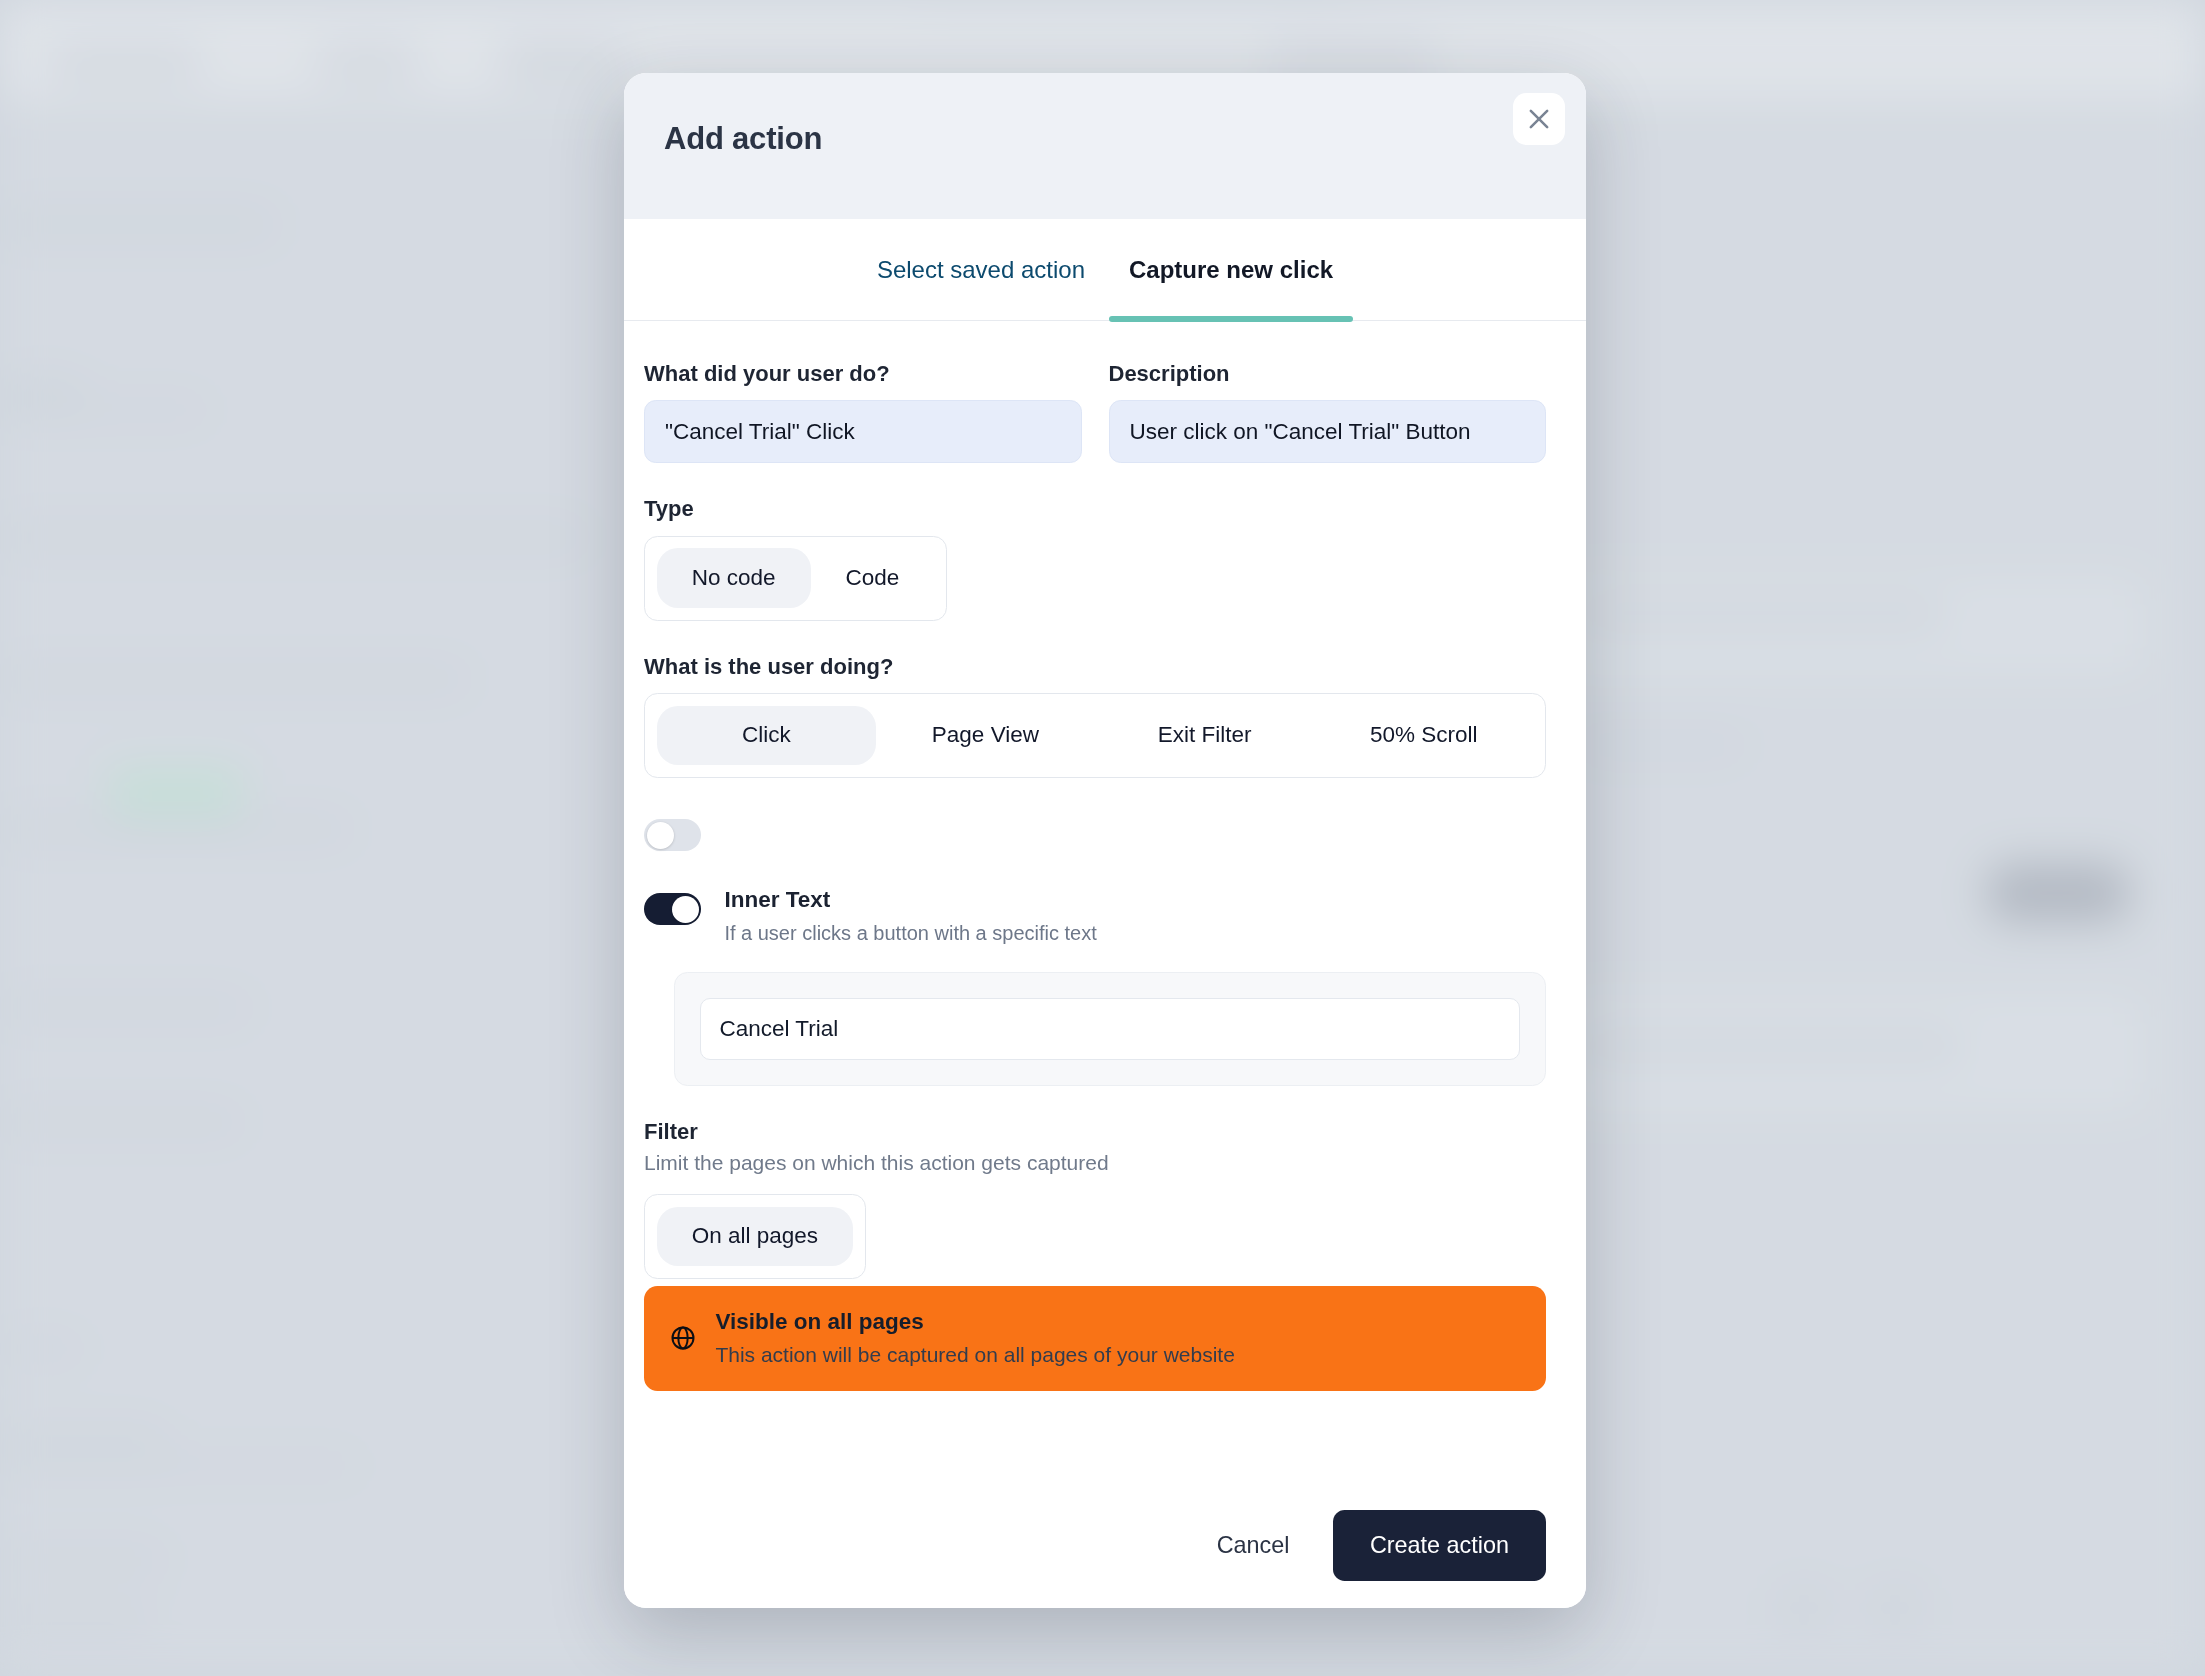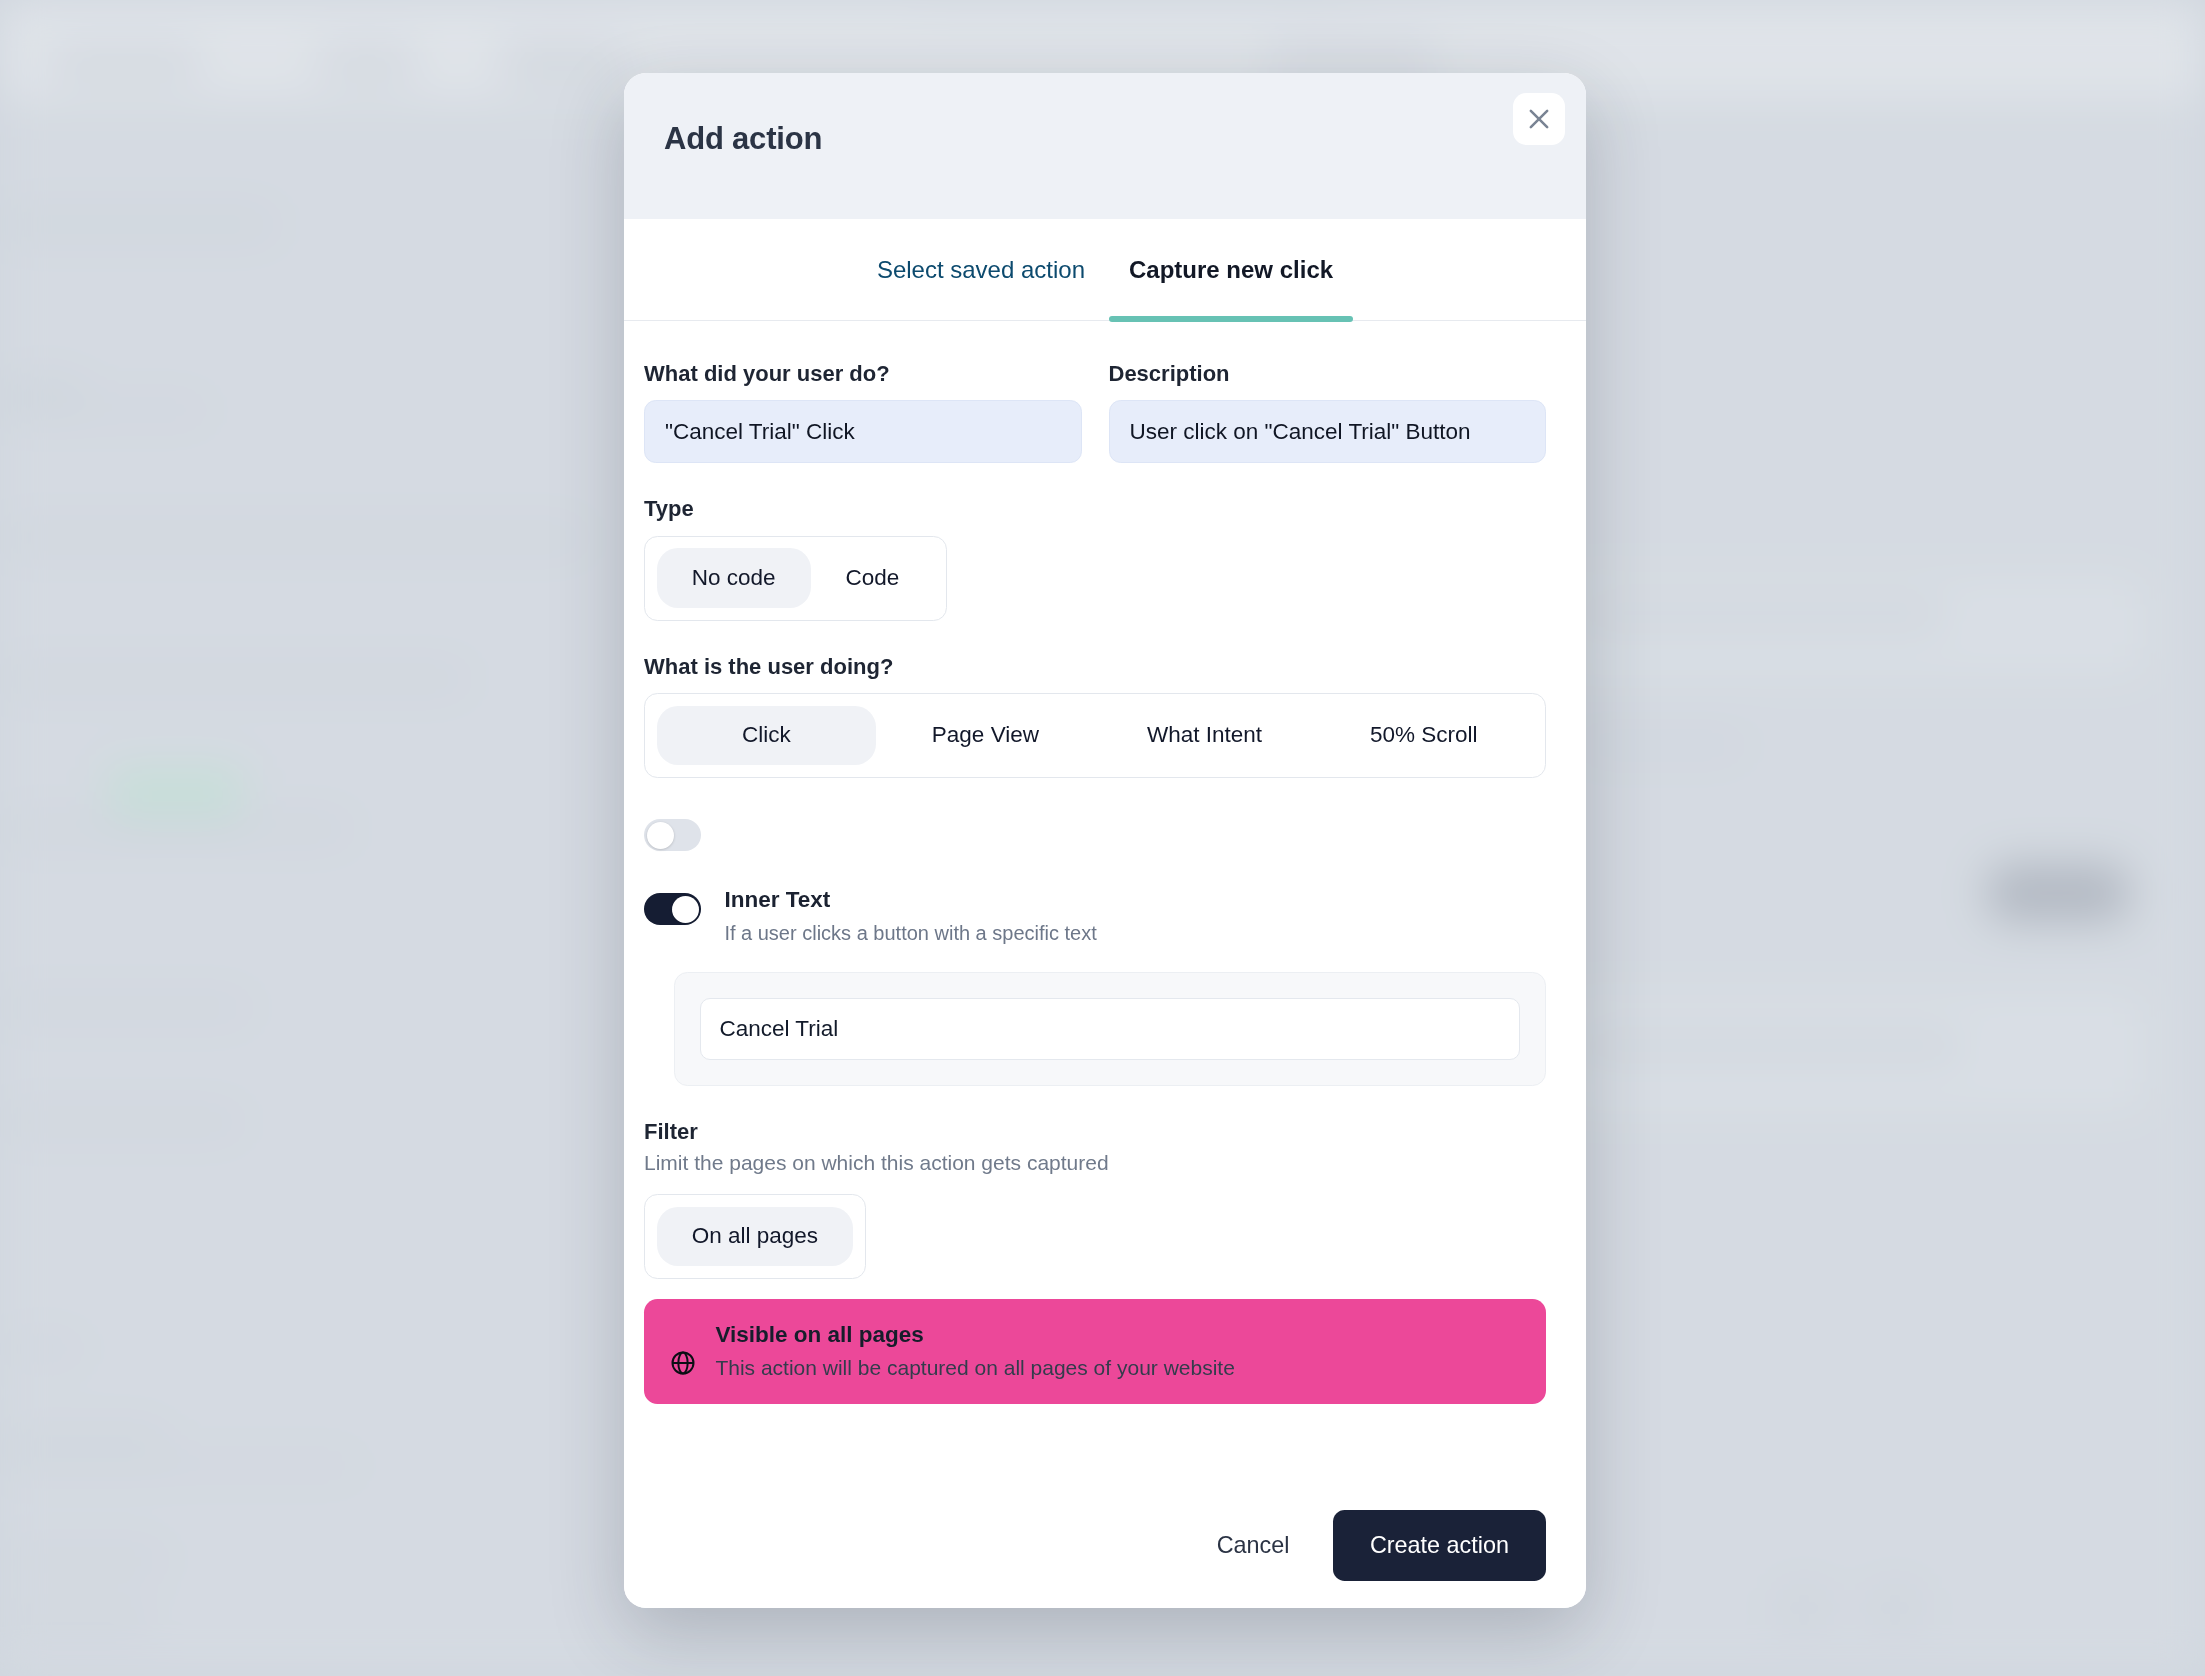--- a/index.html
+++ b/index.html
@@ -281,26 +281,26 @@
     color: #1e2533;
   }
   .filter-sub {
     font-size: 21px;
     color: #707a8b;
     margin-top: 6.7px;
   }
 
   
   .info-box {
-    margin-top: 20px;
-    background: #ec4899;
+    margin-top: 7px;
+    background: #f97316;
     border-radius: 13.4px;
     padding: 23.4px 25px;
     display: flex;
-    align-items: flex-end;
+    align-items: center;
     gap: 18.4px;
   }
   .info-icon { flex: 0 0 auto; margin-top: 3.3px; }
   .info-title {
     font-size: 22.5px;
     font-weight: bold;
     color: #161d2b;
   }
   .info-sub {
     font-size: 21px;
@@ -413,21 +413,21 @@
         <button class="seg selected">No code</button>
         <button class="seg">Code</button>
       </div>
     </div>
 
     <div class="section">
       <div class="field-label">What is the user doing?</div>
       <div class="segmented full">
         <button class="seg seg-flex selected">Click</button>
         <button class="seg seg-flex">Page View</button>
-        <button class="seg seg-flex">What Intent</button>
+        <button class="seg seg-flex">Exit Filter</button>
         <button class="seg seg-flex">50% Scroll</button>
       </div>
     </div>
 
     <div class="toggle-row">
       <button class="switch off">
         <span class="knob"></span>
       </button>
     </div>
 

